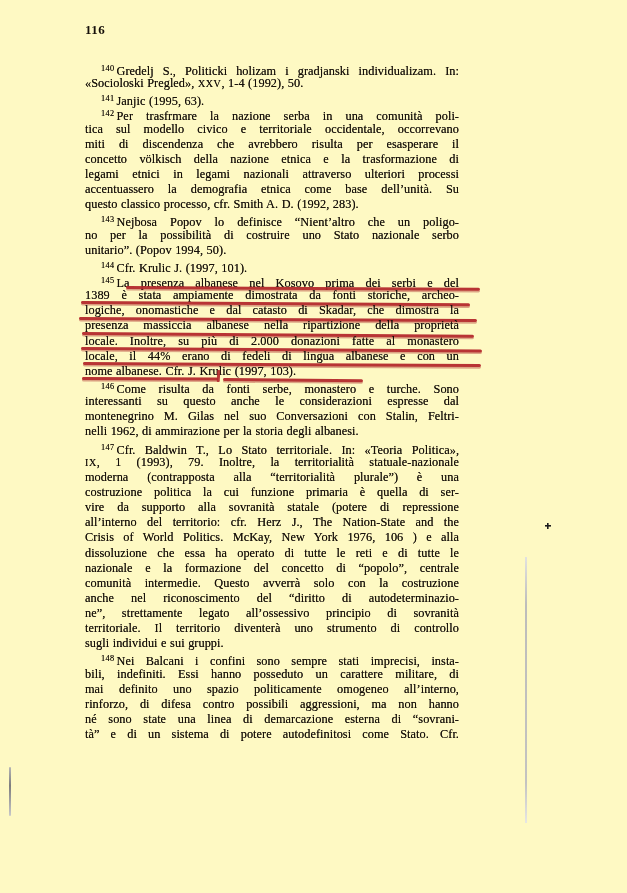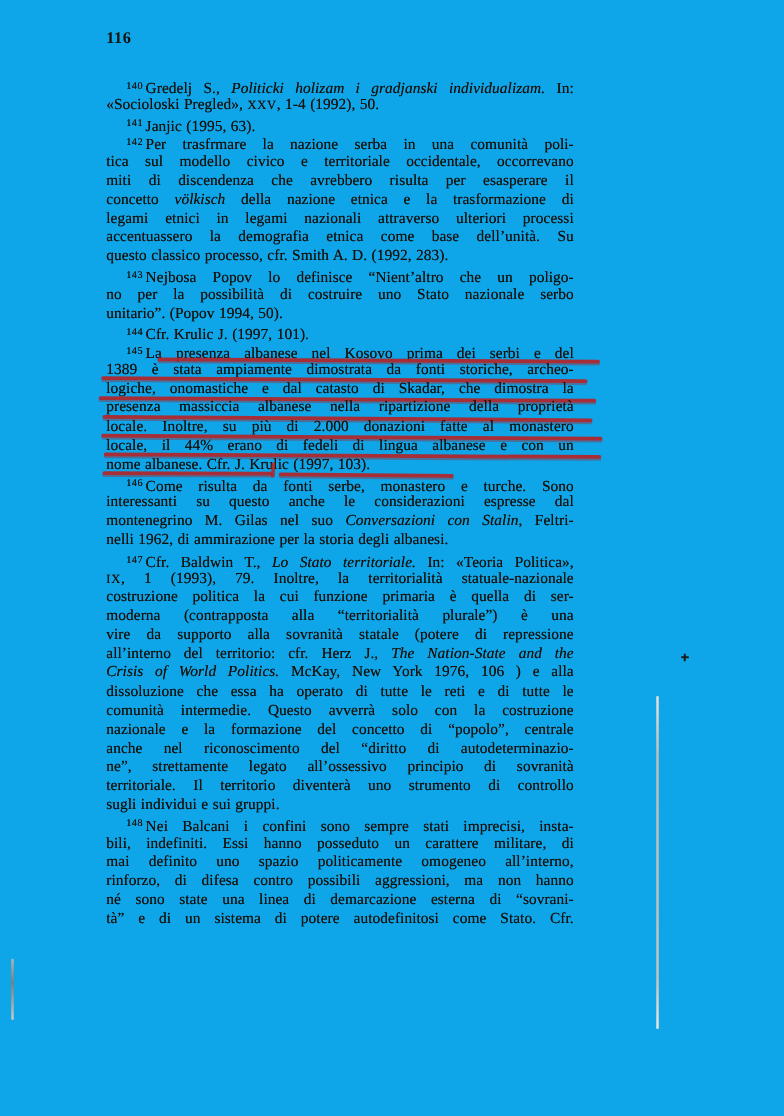--- a/index.html
+++ b/index.html
@@ -46,21 +46,21 @@
     white-space: normal;
   }
   .line.end { text-align-last: left; }
   .line.indent { text-indent: 16px; }
   .sup {
     font-size: 8.2px;
     vertical-align: 3.5px;
     letter-spacing: 0.4px;
     margin-right: 2px;
   }
-  .i  { font-style: italic; }
+  .i  { }
   .sc { font-size: 10px; letter-spacing: 0.6px; }
   .redline {
     position: absolute;
     height: 2.8px;
     bottom: -1px;
     background: var(--red, #b3262a);
     border-radius: 2px;
     transform-origin: 0 50%;
     box-shadow: 0 1.6px 0 rgba(168, 30, 34, 0.42);
     opacity: 0.93;
@@ -101,21 +101,21 @@
     width: 6px;
     height: 6px;
     background:
       linear-gradient(#1c1c1c, #1c1c1c) center / 6px 1.6px no-repeat,
       linear-gradient(#1c1c1c, #1c1c1c) center / 1.6px 6px no-repeat;
   }
 </style>
 </head>
 <body>
 
-<div id="page" style="background: #0ea5e9; color: rgb(22, 16, 10);">
+<div id="page" style="background: #fef9c3; color: rgb(22, 16, 10);">
   <div id="page-number">116</div>
   <div id="text-block">
       <div class="line indent"><span class="sup">140</span><span>Gredelj S., </span><span class="i">Politicki holizam i gradjanski individualizam.</span><span> In:</span></div>
       <div class="line end"><span>«Socioloski Pregled», </span><span class="sc">XXV</span><span>, 1-4 (1992), 50.</span></div>
       <div class="line indent end"><span class="sup">141</span><span>Janjic (1995, 63).</span></div>
       <div class="line indent"><span class="sup">142</span><span>Per trasfrmare la nazione serba in una comunità poli-</span></div>
       <div class="line"><span>tica sul modello civico e territoriale occidentale, occorrevano</span></div>
       <div class="line"><span>miti di discendenza che avrebbero risulta per esasperare il</span></div>
       <div class="line"><span>concetto </span><span class="i">völkisch</span><span> della nazione etnica e la trasformazione di</span></div>
       <div class="line"><span>legami etnici in legami nazionali attraverso ulteriori processi</span></div>
@@ -131,28 +131,28 @@
       <div class="line"><span>presenza massiccia albanese nella ripartizione della proprietà</span><span class="redline" style="left: -0.8%; width: 104.8%; transform: rotate(0.4deg);"></span></div>
       <div class="line"><span>locale. Inoltre, su più di 2.000 donazioni fatte al monastero</span><span class="redline" style="left: -1.2%; width: 107.1%; transform: rotate(0.35deg);"></span></div>
       <div class="line"><span>locale, il 44% erano di fedeli di lingua albanese e con un</span><span class="redline" style="left: -0.6%; width: 106.5%; transform: rotate(0.3deg);"></span></div>
       <div class="line end"><span>nome albanese. Cfr. J. Krulic (1997, 103).</span><span class="redline" style="left: -0.8%; width: 36.3%; transform: rotate(0.2deg);"></span><span class="redline" style="left: 36.8%; width: 37.3%; transform: rotate(0.5deg); bottom: -2px;"></span><span class="redtick" style="left: 35.3%;"></span></div>
       <div class="line indent"><span class="sup">146</span><span>Come risulta da fonti serbe, monastero e turche. Sono</span></div>
       <div class="line"><span>interessanti su questo anche le considerazioni espresse dal</span></div>
       <div class="line"><span>montenegrino M. Gilas nel suo </span><span class="i">Conversazioni con Stalin</span><span>, Feltri-</span></div>
       <div class="line end"><span>nelli 1962, di ammirazione per la storia degli albanesi.</span></div>
       <div class="line indent"><span class="sup">147</span><span>Cfr. Baldwin T., </span><span class="i">Lo Stato territoriale.</span><span> In: «Teoria Politica»,</span></div>
       <div class="line"><span class="sc">IX</span><span>, 1 (1993), 79. Inoltre, la territorialità statuale-nazionale</span></div>
+      <div class="line"><span>moderna (contrapposta alla “territorialità plurale”) è una</span></div>
       <div class="line"><span>costruzione politica la cui funzione primaria è quella di ser-</span></div>
-      <div class="line"><span>moderna (contrapposta alla “territorialità plurale”) è una</span></div>
       <div class="line"><span>vire da supporto alla sovranità statale (potere di repressione</span></div>
       <div class="line"><span>all’interno del territorio: cfr. Herz J., </span><span class="i">The Nation-State and the</span></div>
       <div class="line"><span class="i">Crisis of World Politics.</span><span> McKay, New York 1976, 106 ) e alla</span></div>
       <div class="line"><span>dissoluzione che essa ha operato di tutte le reti e di tutte le</span></div>
+      <div class="line"><span>nazionale e la formazione del concetto di “popolo”, centrale</span></div>
       <div class="line"><span>comunità intermedie. Questo avverrà solo con la costruzione</span></div>
-      <div class="line"><span>nazionale e la formazione del concetto di “popolo”, centrale</span></div>
       <div class="line"><span>anche nel riconoscimento del “diritto di autodeterminazio-</span></div>
       <div class="line"><span>ne”, strettamente legato all’ossessivo principio di sovranità</span></div>
       <div class="line"><span>territoriale. Il territorio diventerà uno strumento di controllo</span></div>
       <div class="line end"><span>sugli individui e sui gruppi.</span></div>
       <div class="line indent"><span class="sup">148</span><span>Nei Balcani i confini sono sempre stati imprecisi, insta-</span></div>
       <div class="line"><span>bili, indefiniti. Essi hanno posseduto un carattere militare, di</span></div>
       <div class="line"><span>mai definito uno spazio politicamente omogeneo all’interno,</span></div>
       <div class="line"><span>rinforzo, di difesa contro possibili aggressioni, ma non hanno</span></div>
       <div class="line"><span>né sono state una linea di demarcazione esterna di “sovrani-</span></div>
       <div class="line"><span>tà” e di un sistema di potere autodefinitosi come Stato. Cfr.</span></div>

